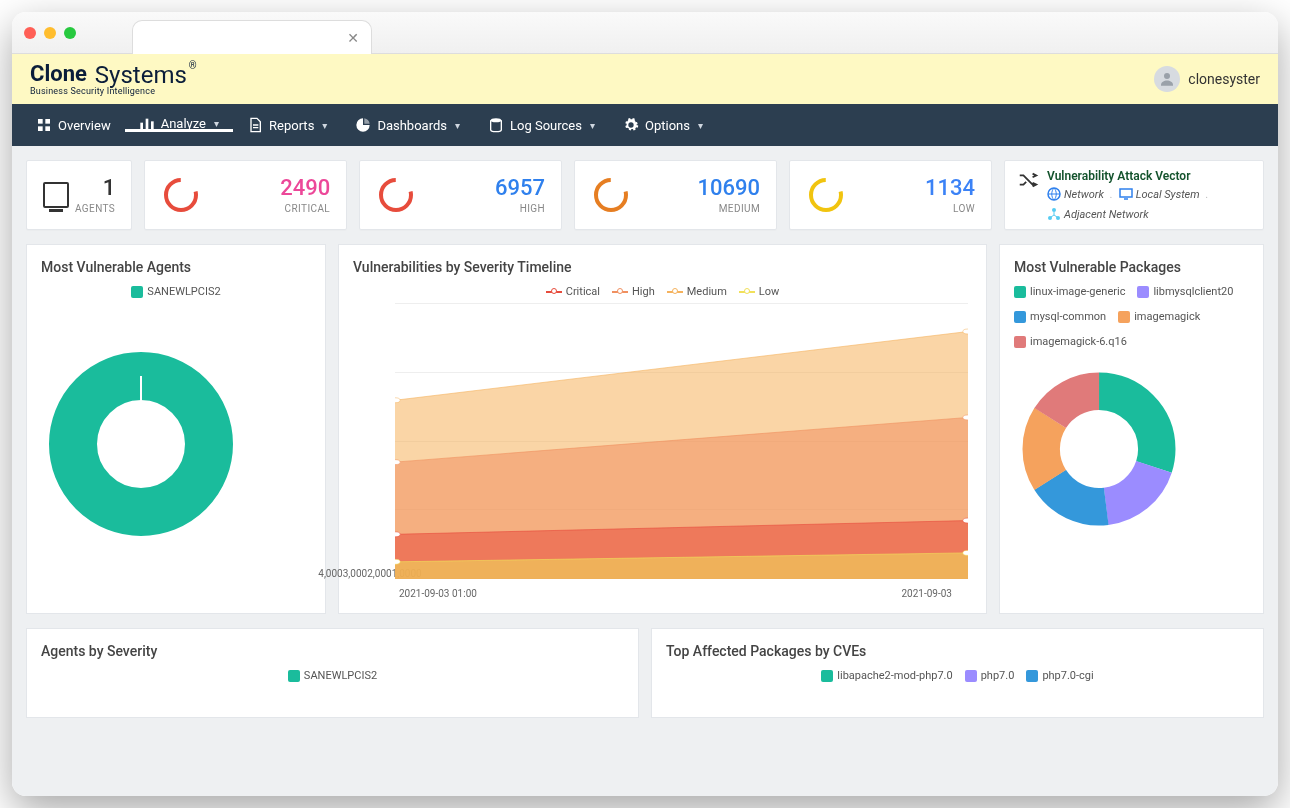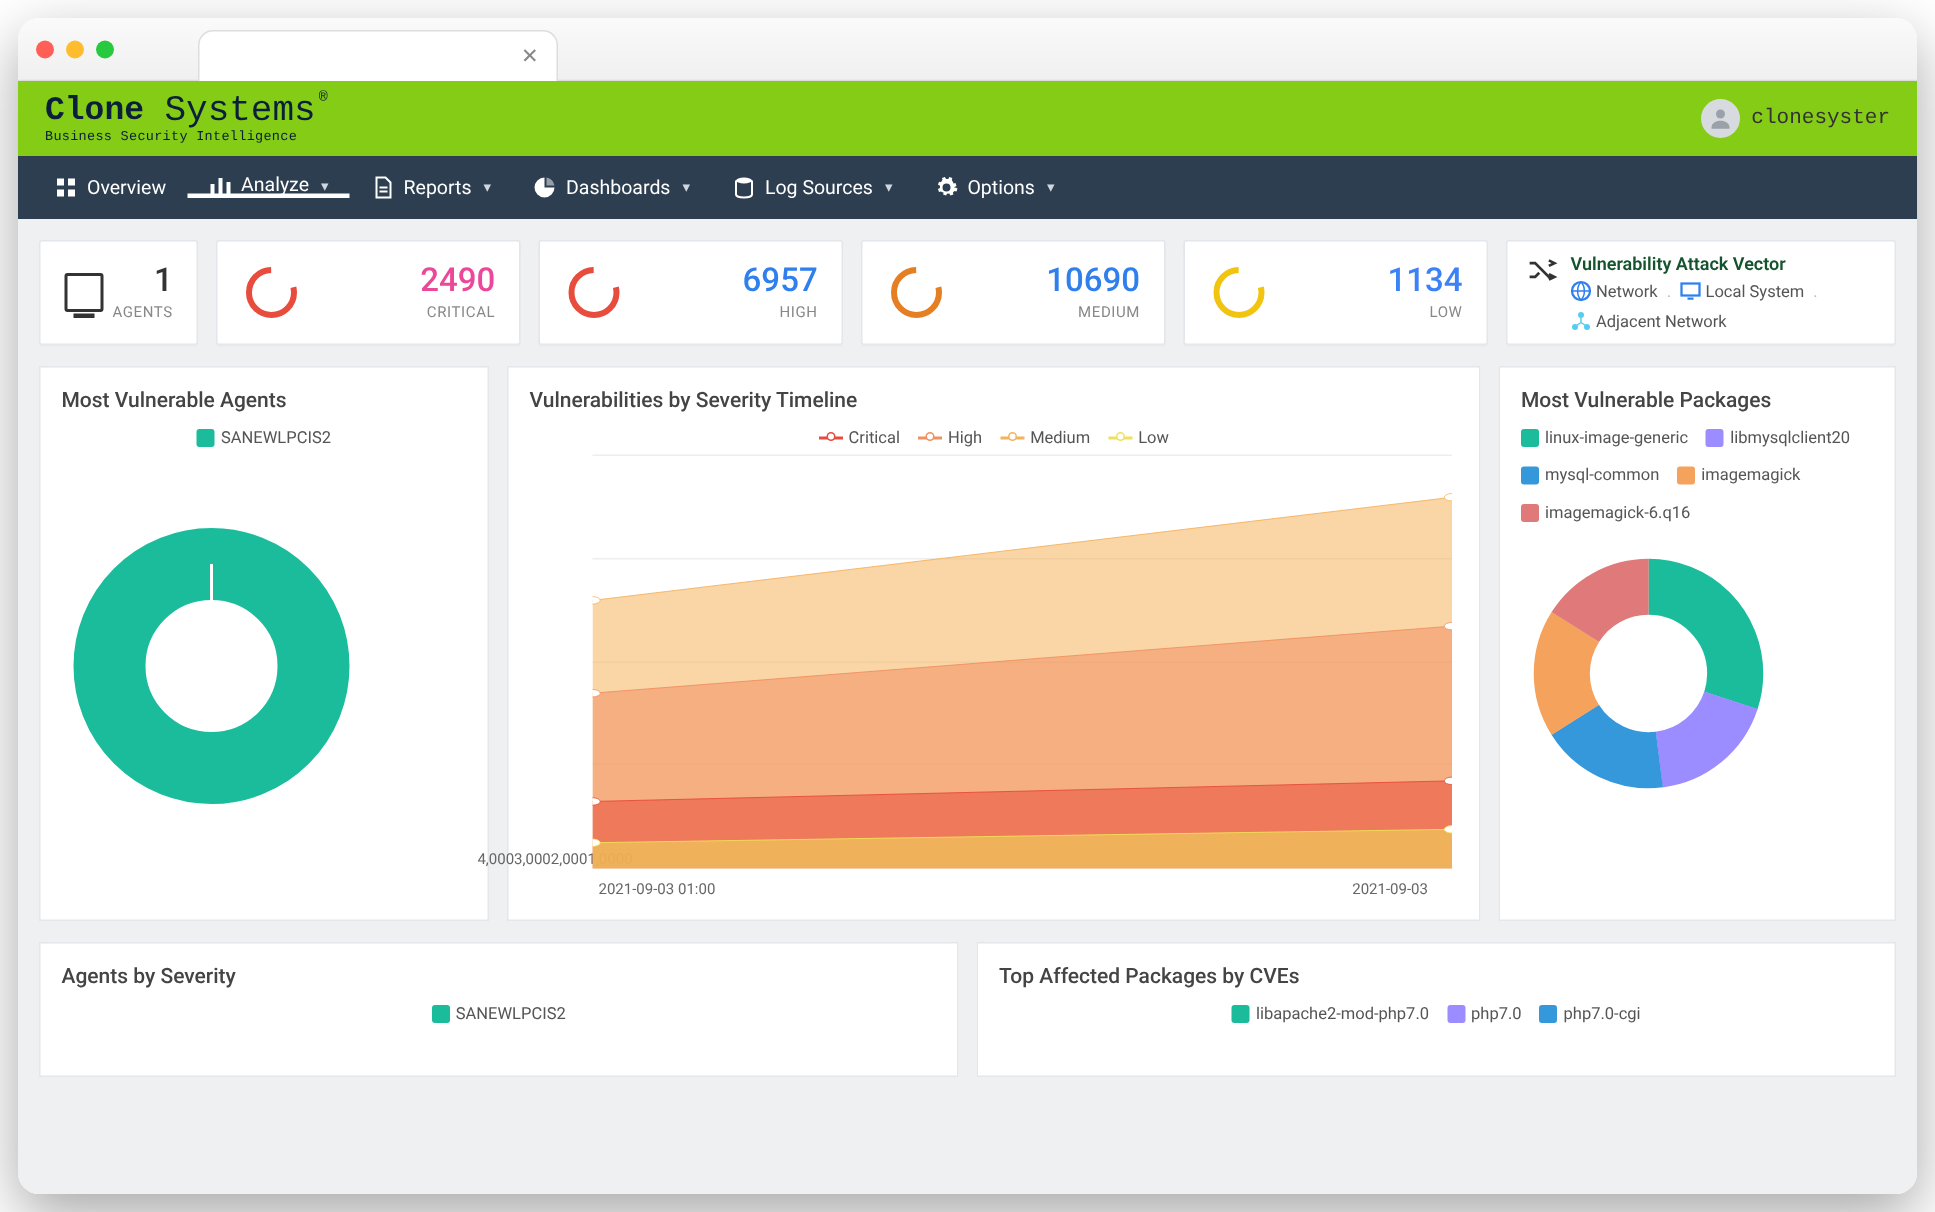--- a/index.html
+++ b/index.html
@@ -44,26 +44,25 @@
     border: 1px solid #ddd;
     border-bottom: none;
     display: flex;
     align-items: center;
     justify-content: flex-end;
     padding: 0 12px;
   }
   .tab .close { color:#888; font-size: 14px; }
   .brandbar {
     height: 50px;
-    background: #84cc16;
+    background: #fef9c3;
     display: flex;
     align-items: center;
     justify-content: space-between;
     padding: 0 18px;
-    font-family: Liberation Mono, monospace;
   }
   .brand { display:flex; flex-direction:column; line-height:1;}
   .brand-main { display:flex; align-items:flex-start; gap:2px;}
   .brand-clone { font-weight:700; font-size:22px; color:#0b1e3a;}
   .brand-systems { font-weight:400; font-size:24px; color:#0b1e3a;}
   .brand-reg { font-size:10px; color:#0b1e3a; position:relative; top:-2px;}
   .brand-sub { font-size:9px; color:#0b1e3a; letter-spacing:0.2px;}
   .userbox { display:flex; align-items:center; gap:8px; color:#333; font-size:14px;}
   .avatar { width:26px; height:26px; border-radius:50%; background:#d7dbe0; display:flex; align-items:center; justify-content:center; }
   .avatar svg { width:18px; height:18px; fill:#9aa1a9;}
@@ -105,21 +104,21 @@
     padding:0 16px;
   }
   .stat.first { flex:0 0 90px; justify-content:flex-end;}
   .stat.vuln { flex:0 0 260px; display:block; padding:8px 12px;}
   .stat .ring { width:40px; height:40px;}
   .stat .vals { text-align:right;}
   .stat .num { font-size:22px; font-weight:500; line-height:1;}
   .stat .lab { font-size:10px; color:#888; letter-spacing:0.4px; margin-top:4px;}
   .num.crit{color:#e74c3c;} .num.agents{color:#333;}
   .vav-title { font-size:12px; font-weight:600; color:#14532d; margin-bottom:4px;}
-  .vav-row { display:flex; align-items:center; gap:6px; font-size:11px; color:#555; flex-wrap:wrap;}
+  .vav-row { display:flex; align-items:center; gap:6px; font-size:11px; color:#555; font-style:italic; flex-wrap:wrap;}
   .vav-row .tag { display:flex; align-items:center; gap:3px;}
   .shuffle { width:22px; height:22px; color:#444;}
   .row2 { display:flex; gap:12px;}
   .panel { background:#fff; border:1px solid #e3e6ea; padding:14px; }
   .panel .ptitle { font-size:14px; color:#444; font-weight:500; margin-bottom:10px;}
   .panel.left { width:300px; height:370px;}
   .panel.mid { flex:1; height:370px; display:flex; flex-direction:column;}
   .panel.right { width:265px; height:370px;}
   .legend { display:flex; gap:12px; justify-content:center; font-size:11px; color:#555; margin-bottom:6px; flex-wrap:wrap;}
   .legend .li { display:flex; align-items:center; gap:4px;}

